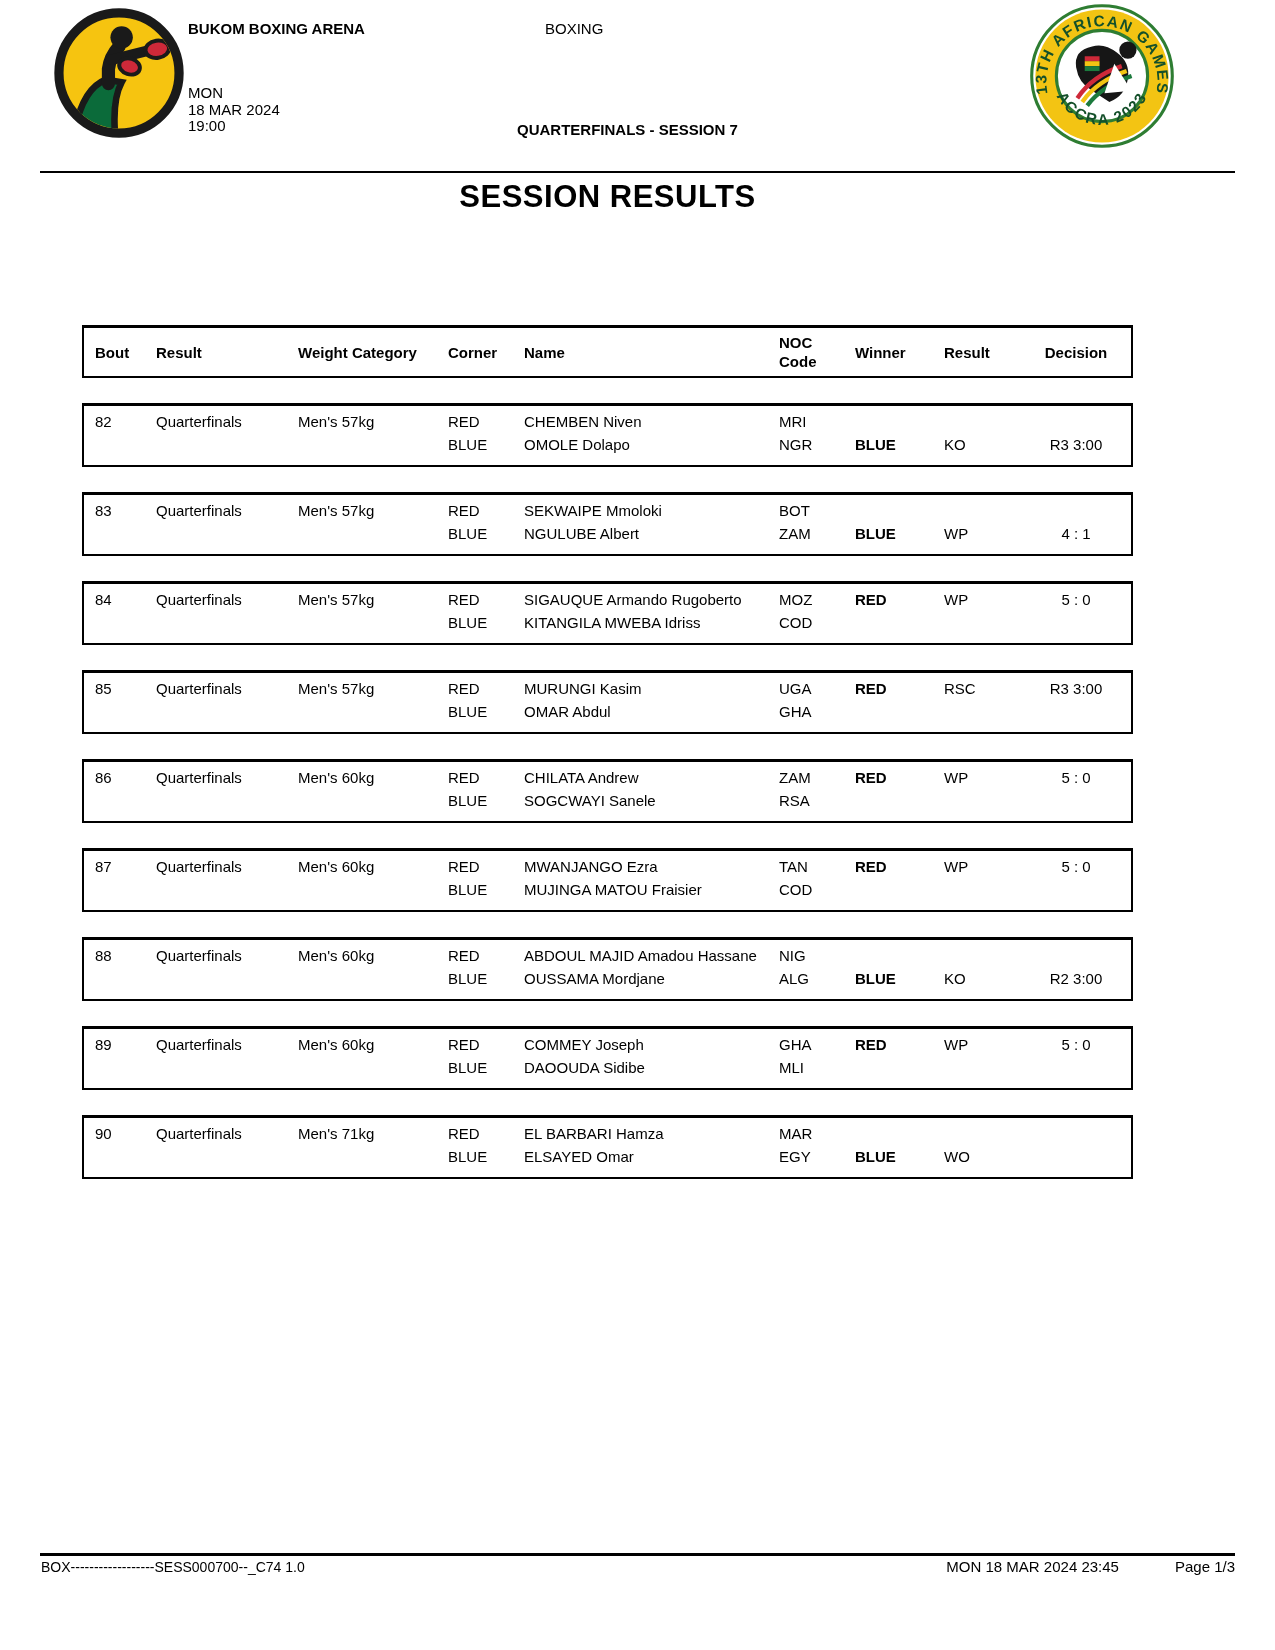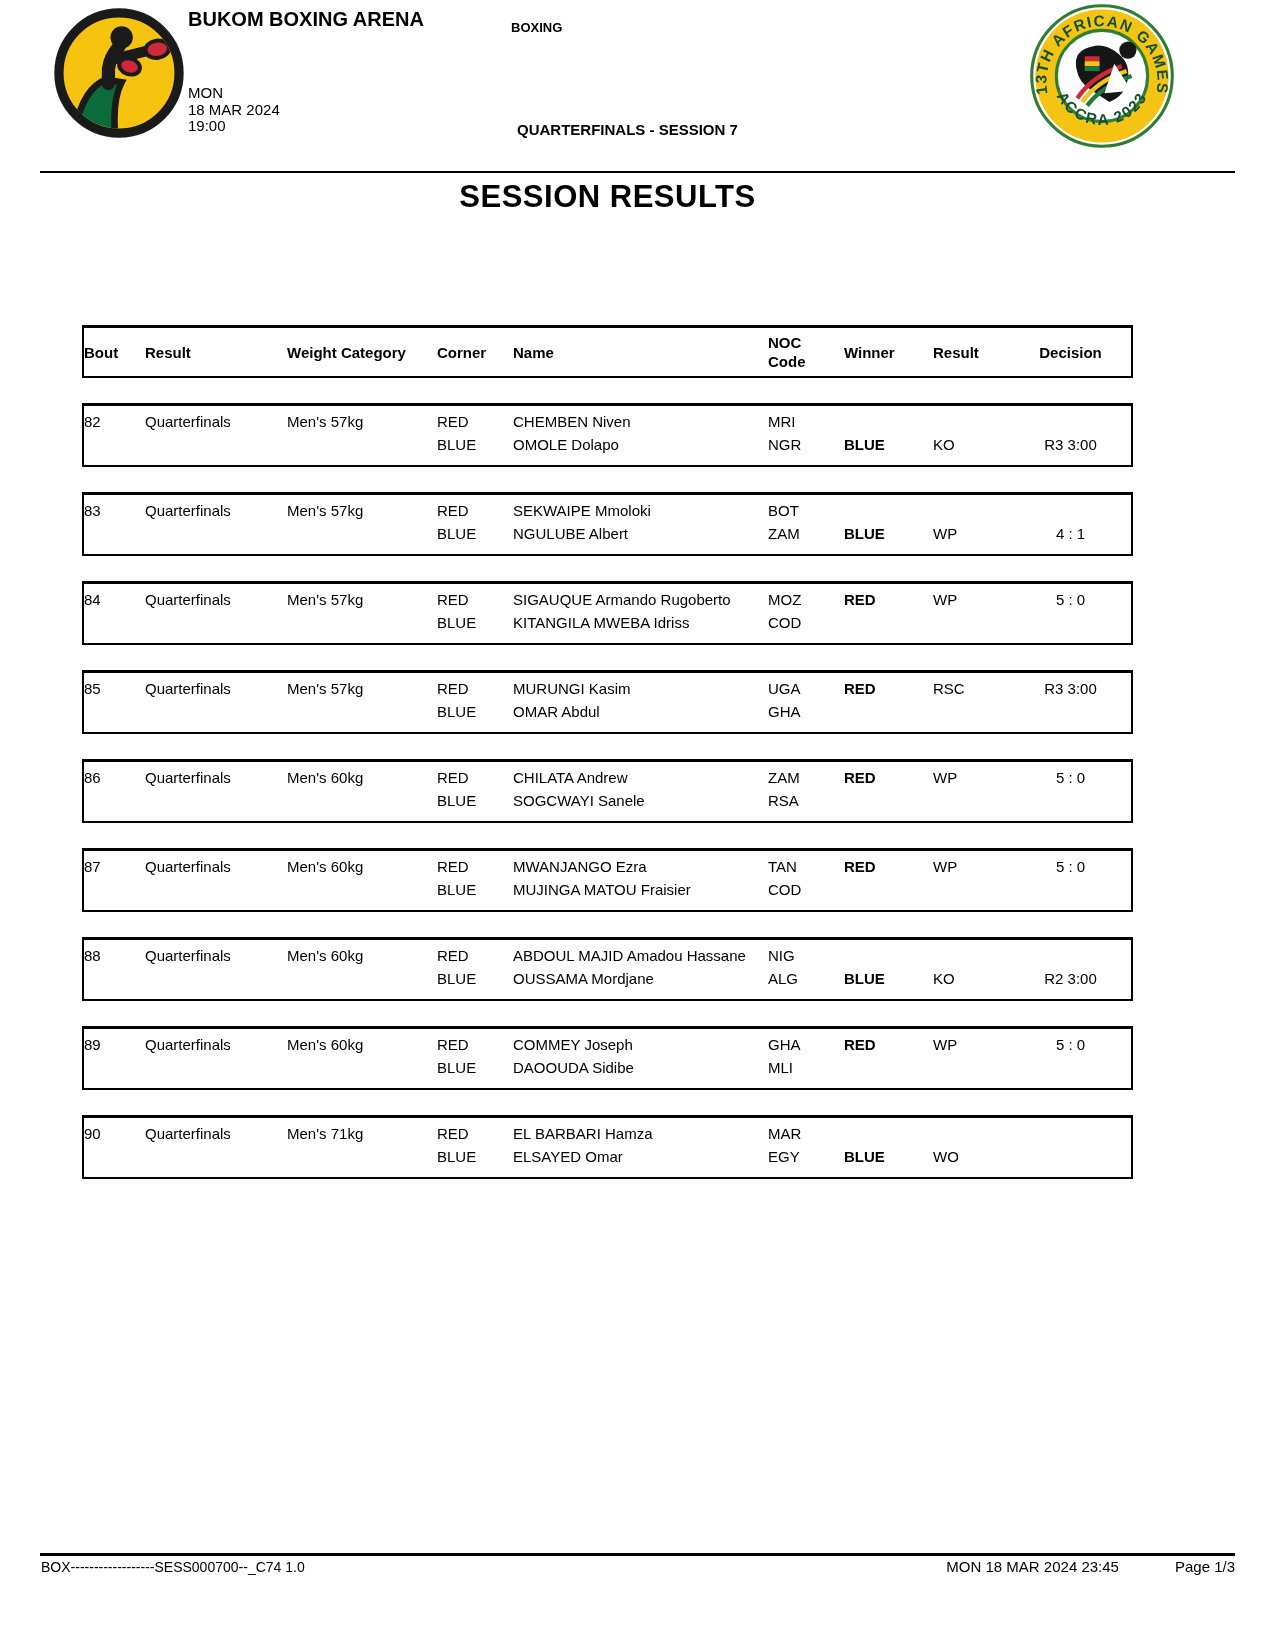--- a/index.html
+++ b/index.html
@@ -6,34 +6,35 @@
   html,body { background:#fff; }
   body {
     width:1275px; height:1650px; position:relative;
     font-family:"Liberation Sans", sans-serif; color:#000;
   }
   .page { position:absolute; inset:0; background:#fff; }
 
   
   .hdr-left-logo { position:absolute; left:53px; top:4px; width:132px; height:138px; }
   .hdr-right-logo { position:absolute; left:1028px; top:2px; width:148px; height:148px; }
-  .venue { position:absolute; left:188px; top:8px; font-size:20px; font-weight:bold; }
+  .venue { position:absolute; left:188px; top:20px; font-size:15px; font-weight:bold; }
   .datetime { position:absolute; left:188px; top:85px; font-size:15px; line-height:16.5px; }
-  .sport { position:absolute; left:511px; top:20px; font-size:13px; font-weight:bold; }
+  .sport { position:absolute; left:545px; top:20px; font-size:15px; font-weight:normal; }
   .session-title { position:absolute; left:517px; top:121px; font-size:15px; font-weight:bold; }
   .top-rule { position:absolute; left:40px; top:171px; width:1195px; height:2px; background:#000; }
   .doc-title { position:absolute; left:82px; top:179px; width:1051px; text-align:center;
                font-size:31px; font-weight:bold; letter-spacing:0.5px; }
 
   
   .tbl { position:absolute; left:82px; top:325px; width:1051px; }
   .grid-line {
     display:grid;
     grid-template-columns:61px 142px 150px 76px 255px 76px 89px 86px 1fr;
     align-items:center;
+    padding-left:11px;
   }
   .head-box {
     border:2px solid #000; border-top-width:3px;
     height:53px; display:flex; flex-direction:column; justify-content:center;
     font-weight:bold; font-size:15px;
   }
   .head-box .grid-line { height:100%; }
   .noc-head { line-height:19px; }
   .cell { font-size:15px; white-space:nowrap; }
   .cell.decision { text-align:center; padding-right:9px; }

